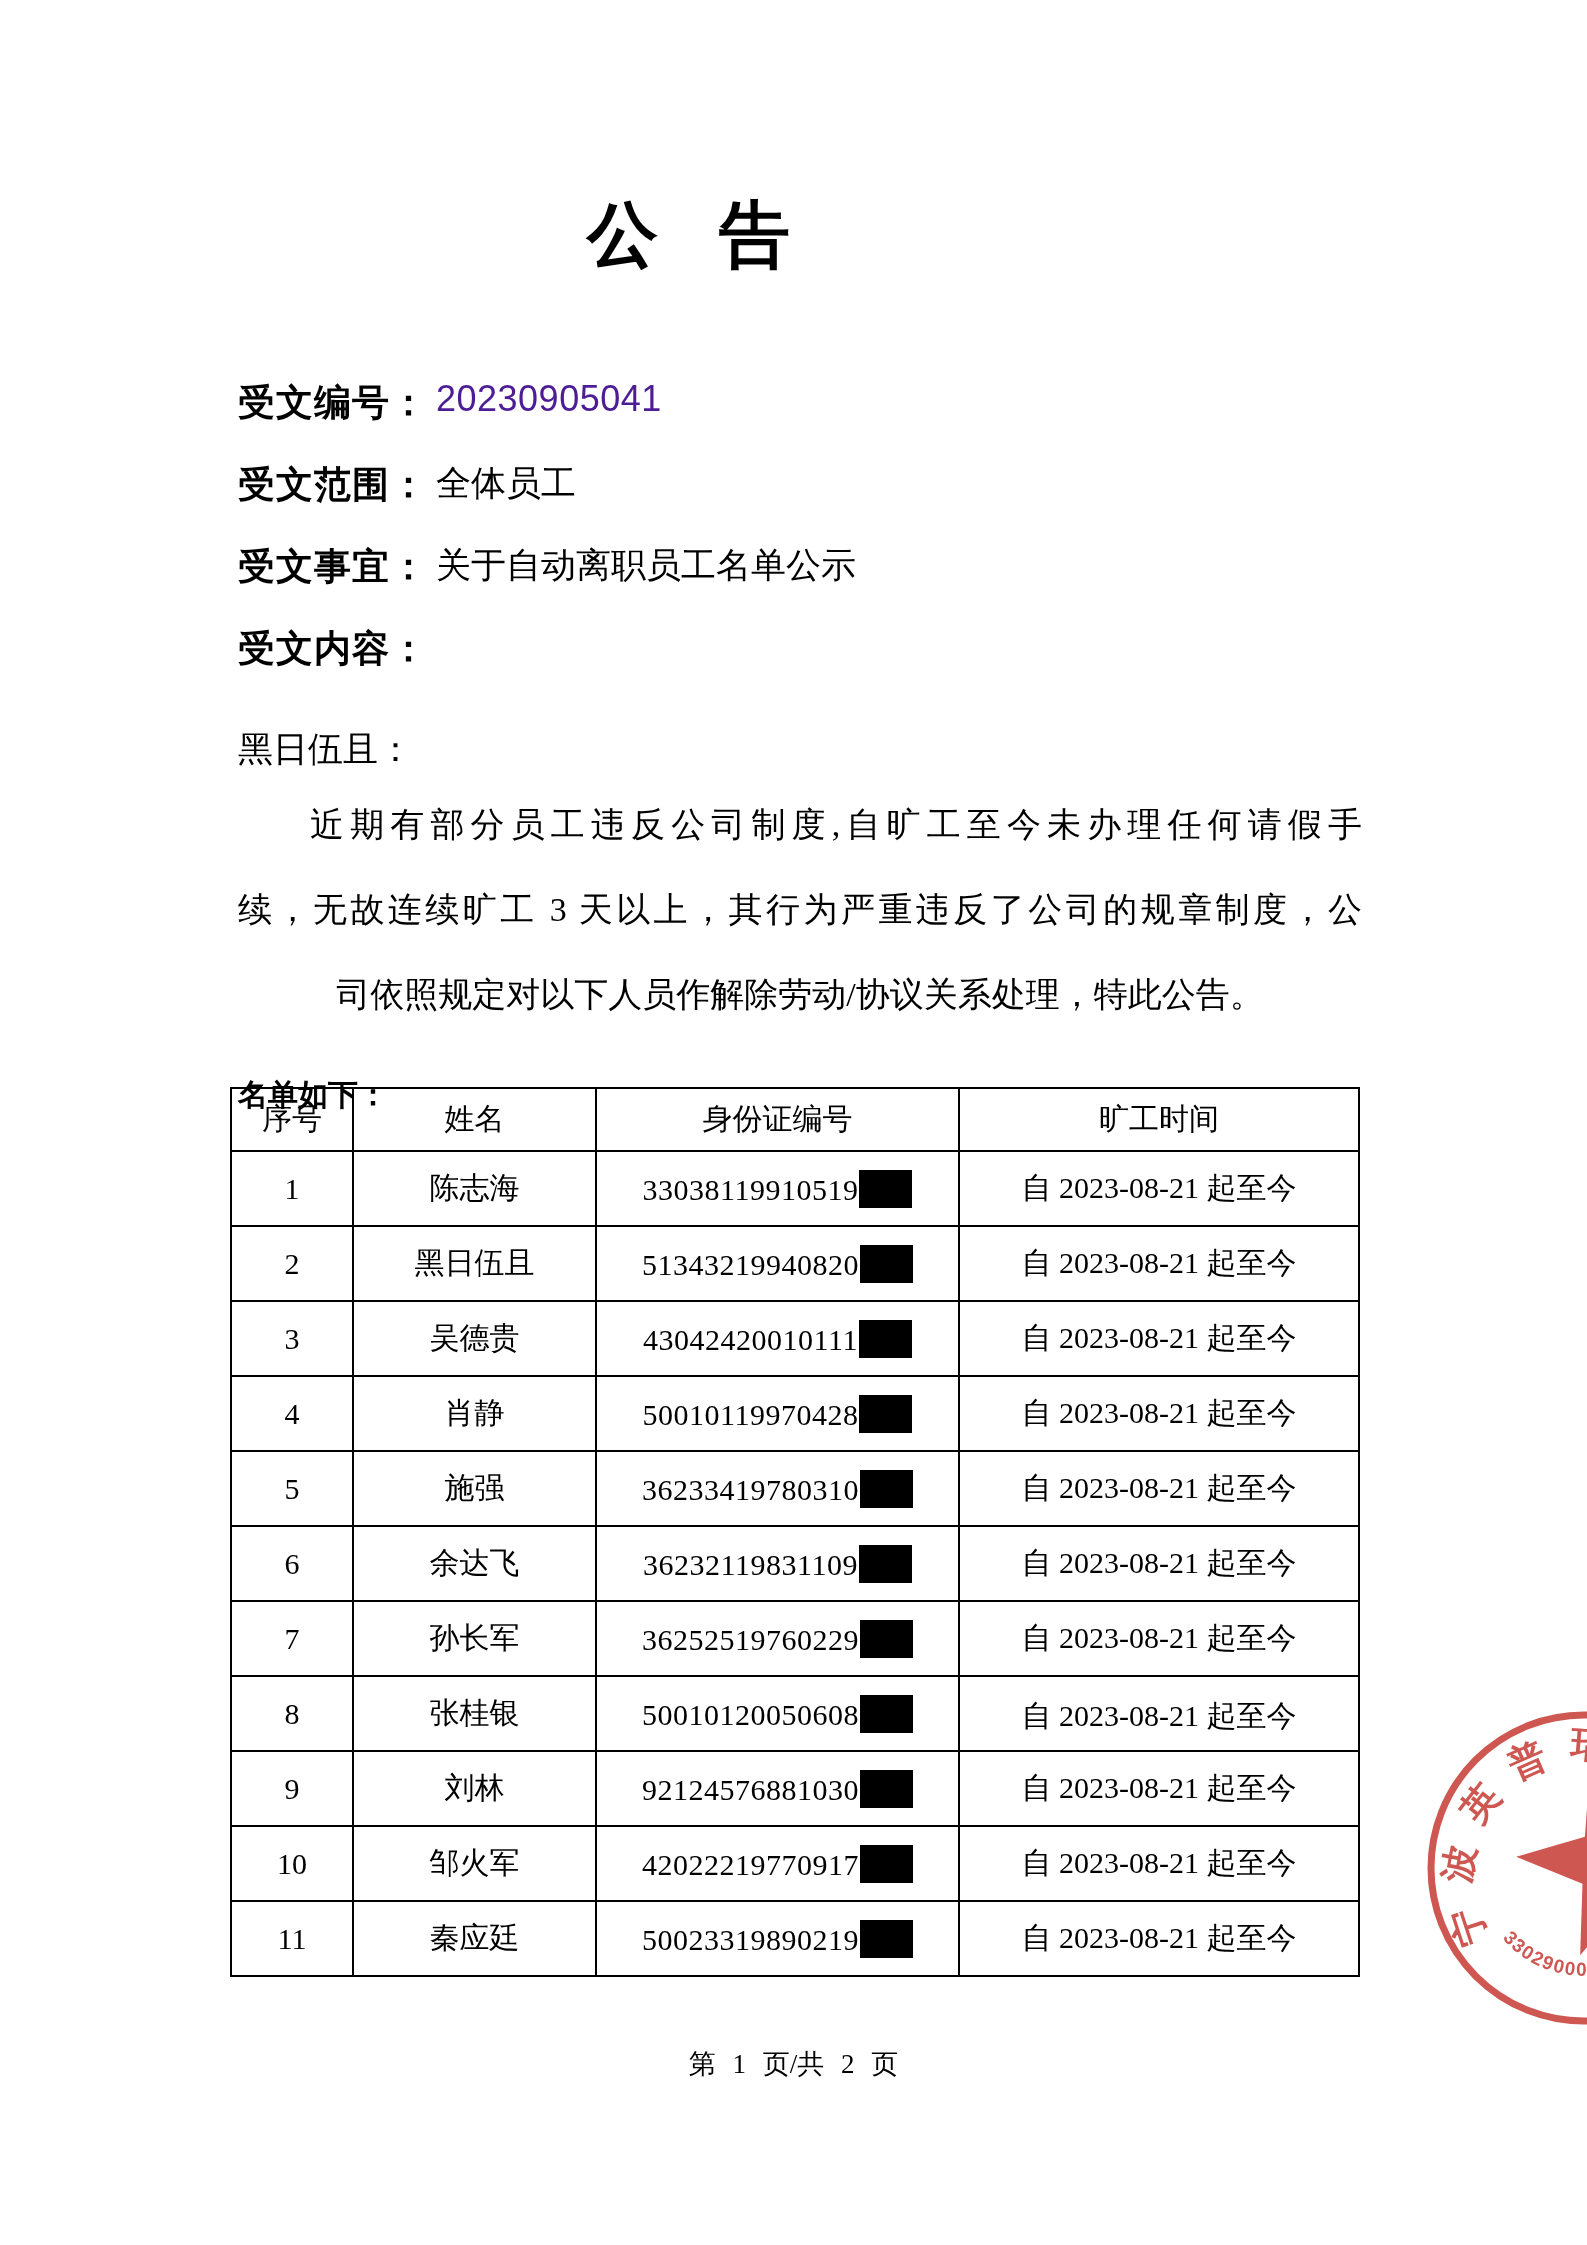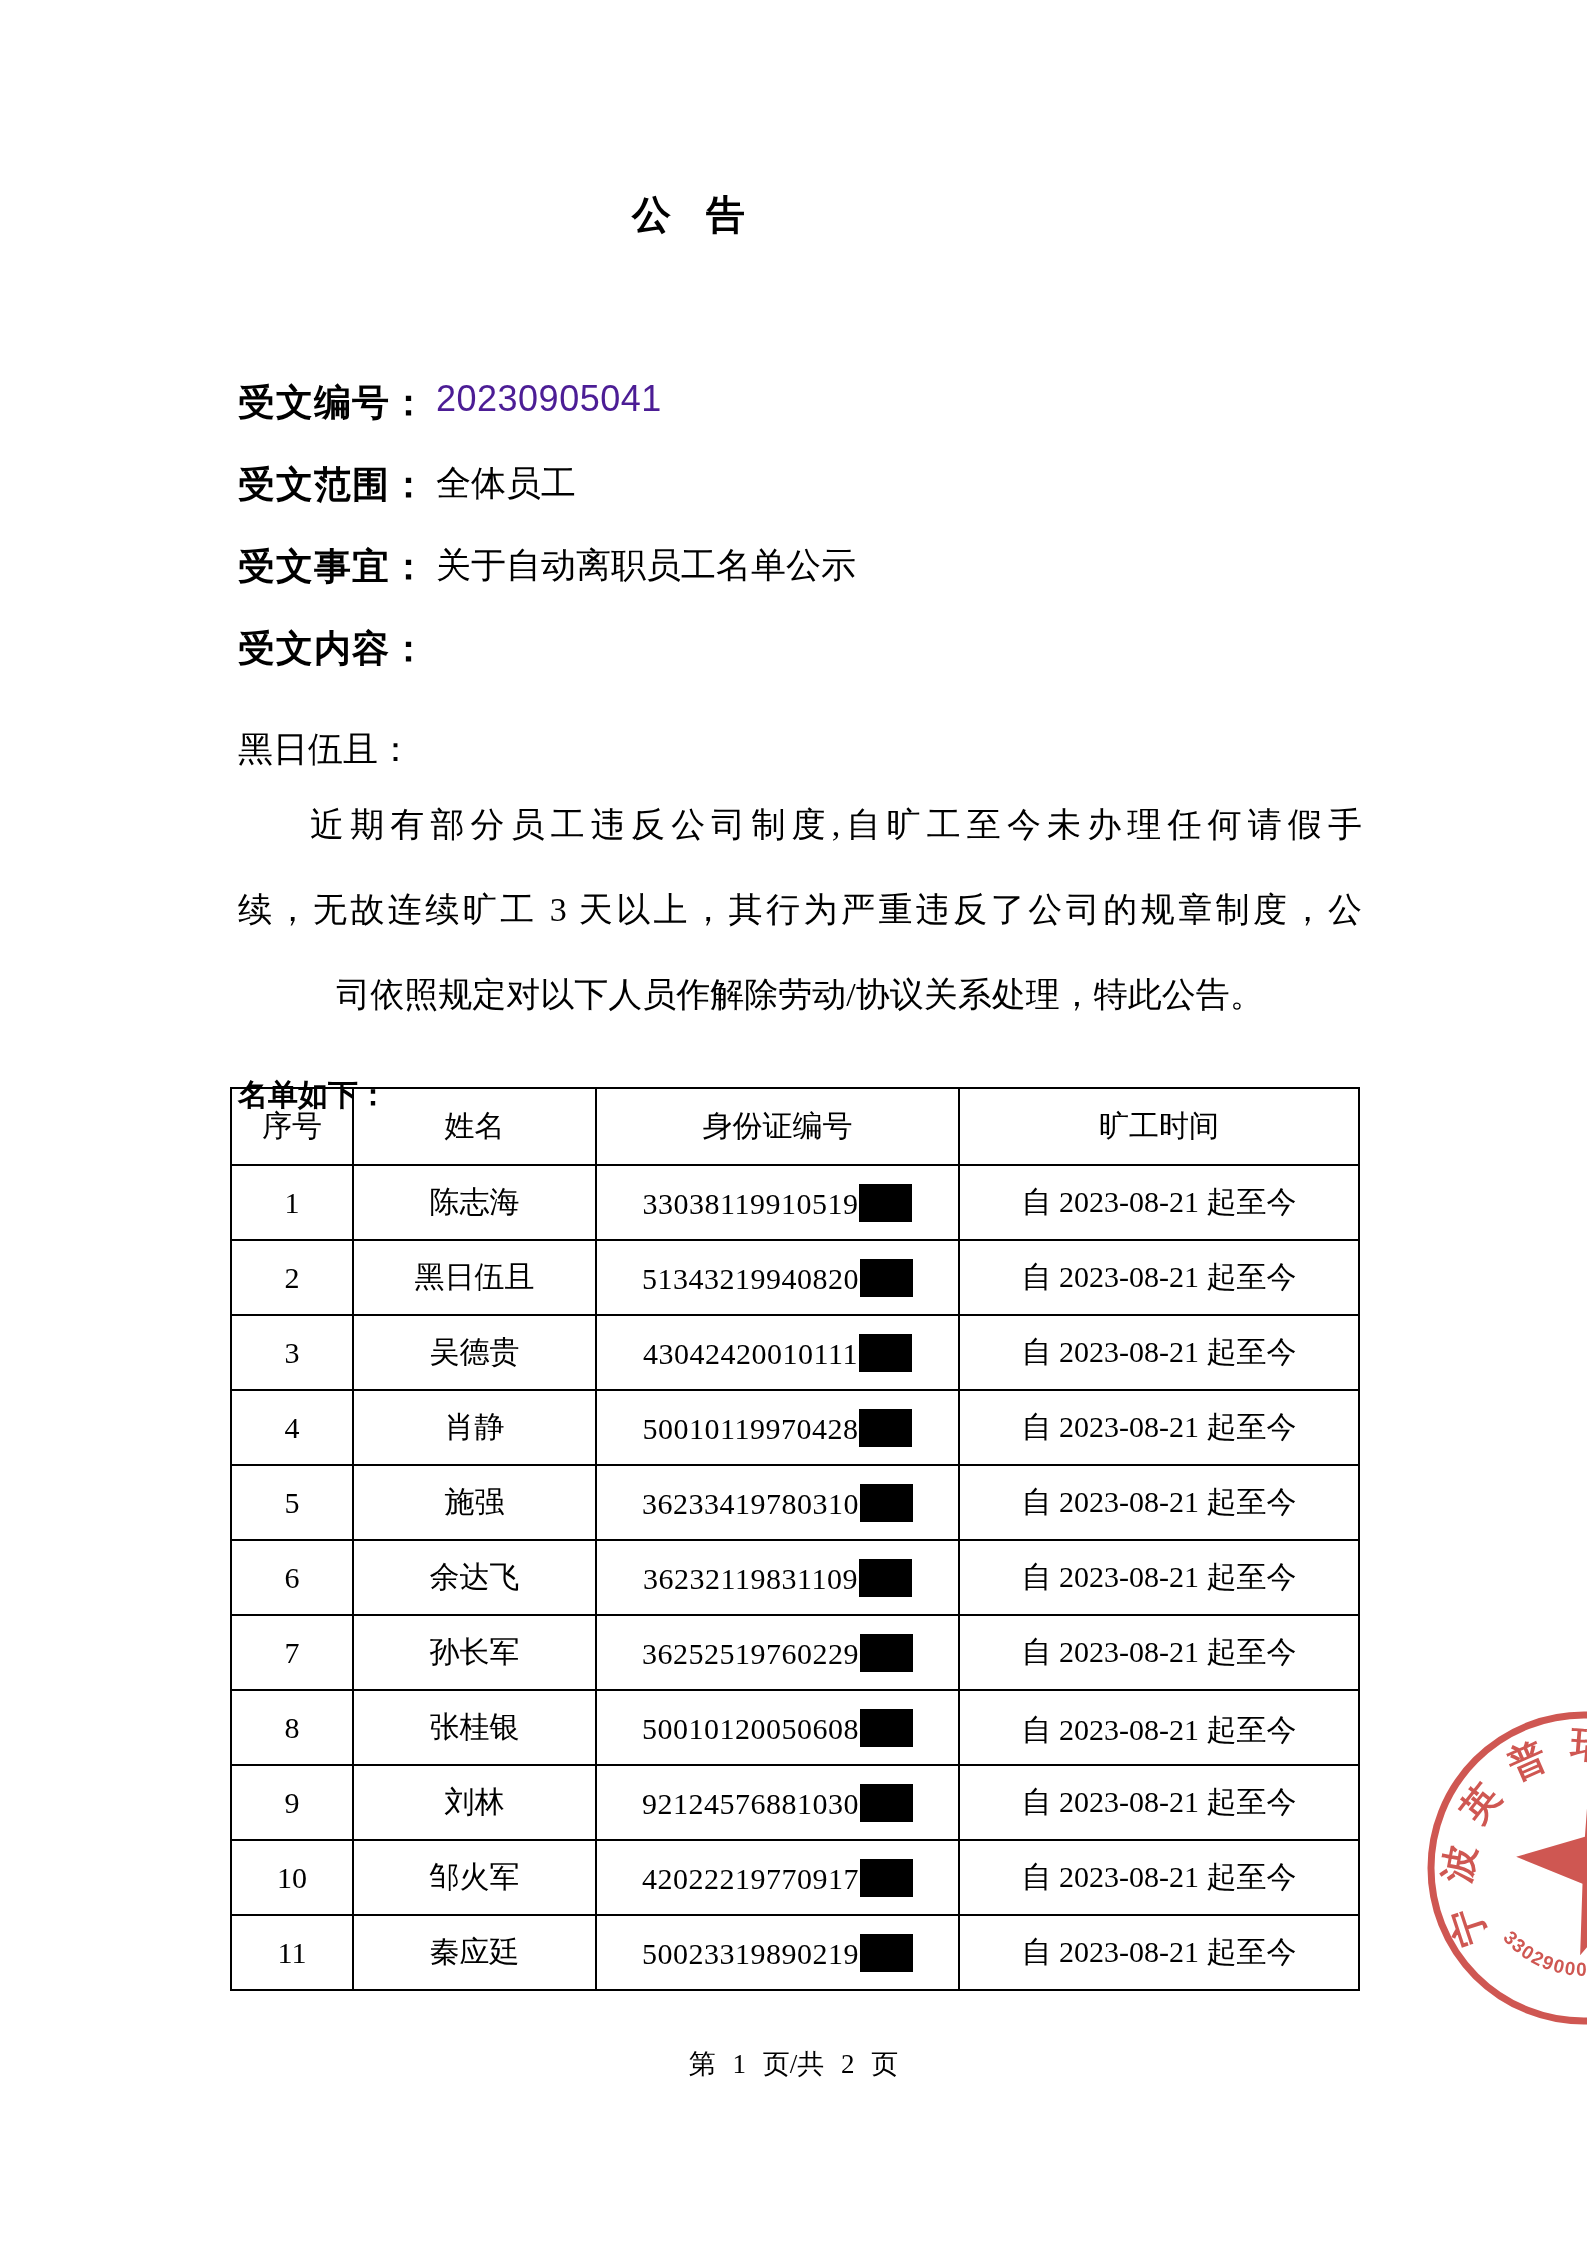--- a/index.html
+++ b/index.html
@@ -6,21 +6,21 @@
   body{
     width:1587px;height:2245px;background:#ffffff;position:relative;
     overflow:hidden;
     font-family:"Liberation Serif","DejaVu Serif",serif;
     color:#000;
   }
   .page{position:absolute;inset:0;}
 
   .doc-title{
     position:absolute;top:188px;left:0;width:1379px;
-    text-align:center;font-size:39px;font-weight:bold;
+    text-align:center;font-size:71px;font-weight:bold;
     word-spacing:0.55em;letter-spacing:2px;
   }
 
   .fields{position:absolute;top:378px;left:238px;width:1130px;}
   .field-row{height:82px;display:flex;font-size:37px;}
   .field-label{font-weight:bold;letter-spacing:1px;}
   .field-value{margin-left:8px;font-size:35px;}
   .field-value.numeric{
     font-family:"Liberation Sans","DejaVu Sans",sans-serif;
     color:#4c1d95;font-size:36px;letter-spacing:0.5px;
@@ -41,21 +41,21 @@
     border-collapse:collapse;table-layout:fixed;
     width:1128px;
   }
   table.roster td,table.roster th{
     border:2px solid #000;
     text-align:center;vertical-align:middle;
     font-weight:normal;font-size:30px;
     padding:0;
   }
   table.roster tr{height:75px;}
-  table.roster tr.hdr{height:77px;}
+  table.roster tr.hdr{height:63px;}
   .col-no{width:122px;}
   .col-name{width:243px;}
   .col-id{width:363px;}
   .col-time{width:400px;}
   th.id-hdr{font-weight:bold;font-size:31px;}
   td.id-cell{font-size:31px;letter-spacing:0.5px;}
   .redact{
     display:inline-block;width:53px;height:38px;background:#000;
     vertical-align:-8px;margin-left:1px;
   }

